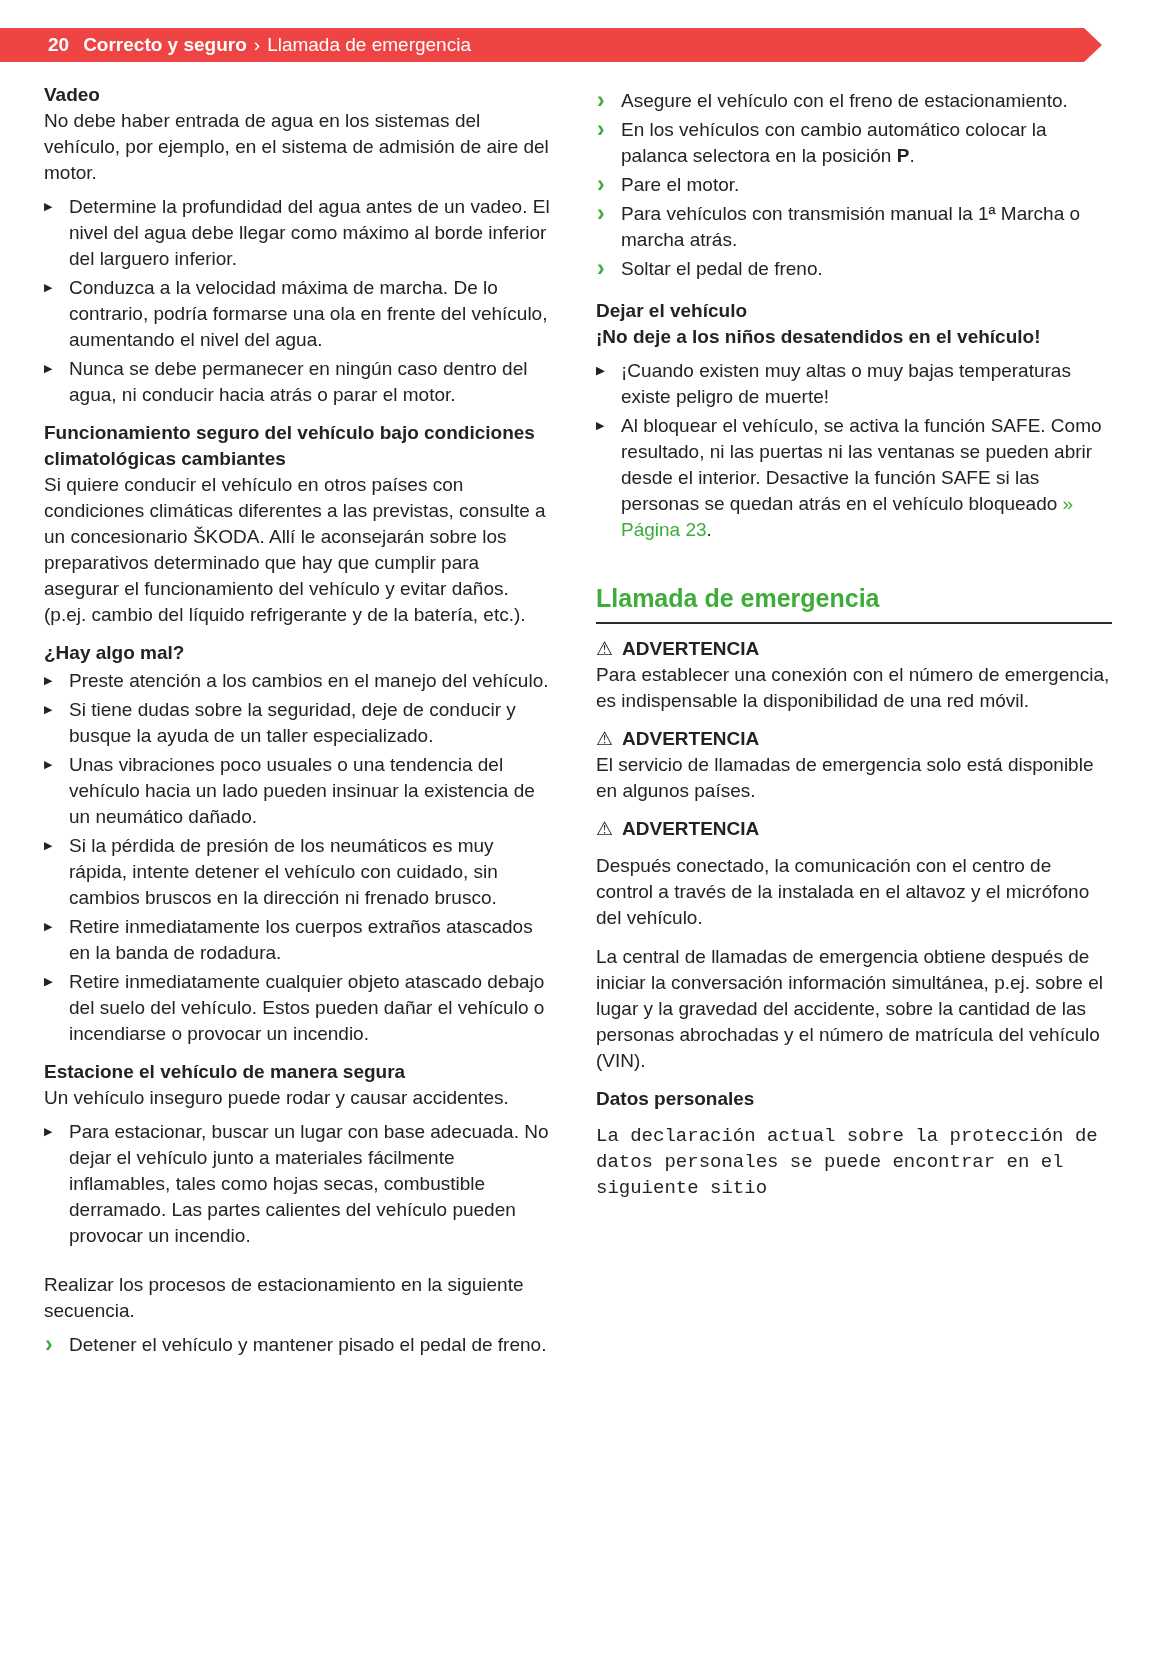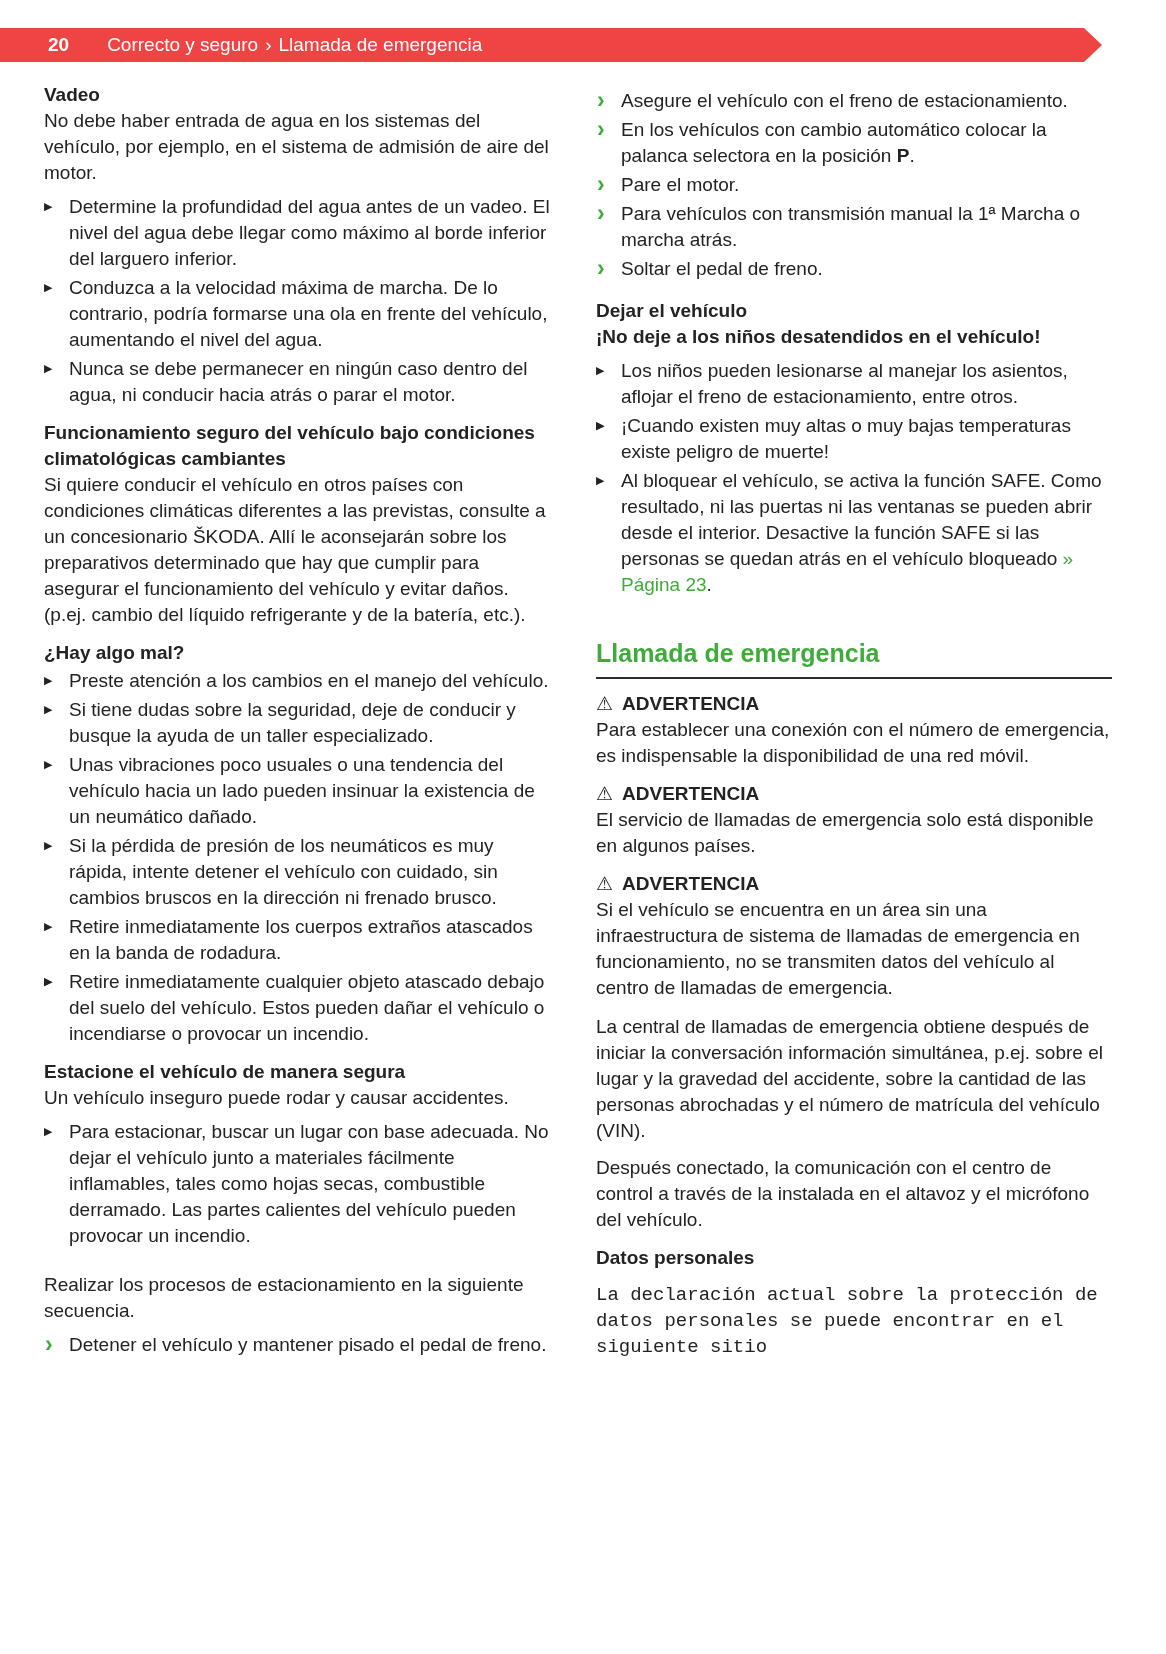--- a/index.html
+++ b/index.html
@@ -14,21 +14,21 @@
   
   .topbar{
     position:absolute;left:0;top:28px;
     width:1102px;height:34px;
     background:#ef4444;
     clip-path:polygon(0 0, calc(100% - 18px) 0, 100% 50%, calc(100% - 18px) 100%, 0 100%);
     display:flex;align-items:center;
     color:#ffffff;font-size:19px;
   }
   .topbar .pagenum{font-weight:bold;margin-left:48px;}
-  .topbar .chapter{font-weight:normal;margin-left:38px;}
+  .topbar .chapter{font-weight:bold;margin-left:14px;}
   .topbar .sep{margin:0 7px;font-weight:400;}
   
   .columns{
     position:absolute;top:82px;left:44px;
     width:1068px;
     display:flex;gap:40px;
   }
   .col{width:517px;}
   .col.right{width:521px;}
   p,h2,h3,ul{margin:0;padding:0;}
@@ -129,21 +129,21 @@
         <li><span class="chev-b">›</span><span>Pare el motor.</span></li>
         <li><span class="chev-b">›</span><span>Para vehículos con transmisión manual la 1ª Marcha o marcha atrás.</span></li>
         <li><span class="chev-b">›</span><span>Soltar el pedal de freno.</span></li>
       </ul>
 
       <h3 class="head2line">
         <span>Dejar el vehículo</span><br>
         <span>¡No deje a los niños desatendidos en el vehículo!</span>
       </h3>
       <ul class="tri">
-        <li><span class="tri-b">▶</span><span>Los niños pueden lesionarse al manejar los asientos, aflojar el freno de estacionamiento, entre otros.</span></li>
+        <li><span class="tri-b">▶</span></li>
         <li><span class="tri-b">▶</span></li>
         <li><span class="tri-b">▶</span><span>¡Cuando existen muy altas o muy bajas temperaturas existe peligro de muerte!</span></li>
         <li><span class="tri-b">▶</span><span>Al bloquear el vehículo, se activa la función SAFE. Como resultado, ni las puertas ni las ventanas se pueden abrir desde el interior. Desactive la función SAFE si las personas se quedan atrás en el vehículo bloqueado </span><a class="green-link">» Página 23</a><span>.</span></li>
       </ul>
 
       <h2 class="section-green">Llamada de emergencia</h2>
 
       <div class="warning">
         <div class="wlabel">
           <span class="wicon">⚠</span>
@@ -158,24 +158,23 @@
           <span>ADVERTENCIA</span>
         </div>
         <p>El servicio de llamadas de emergencia solo está disponible en algunos países.</p>
       </div>
 
       <div class="warning">
         <div class="wlabel">
           <span class="wicon">⚠</span>
           <span>ADVERTENCIA</span>
         </div>
-        <p>Si el vehículo se encuentra en un área sin una infraestructura de sistema de llamadas de emergencia en funcionamiento, no se transmiten datos del vehículo al centro de llamadas de emergencia.</p>
       </div>
 
+      <p style="margin-top:11px;">Después conectado, la comunicación con el centro de control a través de la instalada en el altavoz y el micrófono del vehículo.</p>
       <p style="margin-top:13px;">La central de llamadas de emergencia obtiene después de iniciar la conversación información simultánea, p.ej. sobre el lugar y la gravedad del accidente, sobre la cantidad de las personas abrochadas y el número de matrícula del vehículo (VIN).</p>
-      <p style="margin-top:11px;">Después conectado, la comunicación con el centro de control a través de la instalada en el altavoz y el micrófono del vehículo.</p>
 
       <h3>Datos personales</h3>
       <p style="margin-top:11px;font-family:Liberation Mono, monospace;">La declaración actual sobre la protección de datos personales se puede encontrar en el siguiente sitio</p>
 
     </section>
   </main>
 </div>
 
 </body></html>

